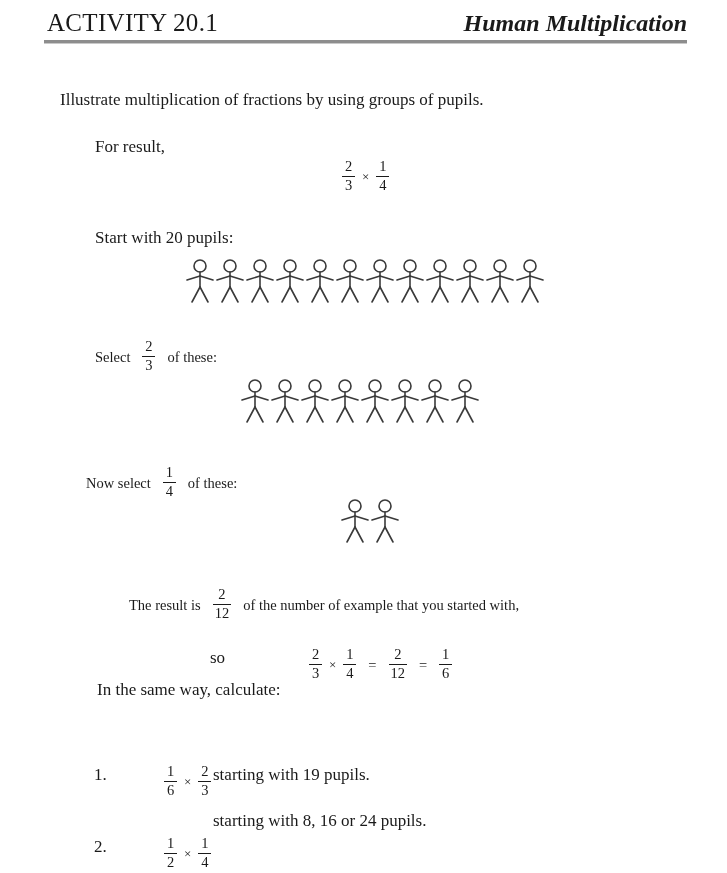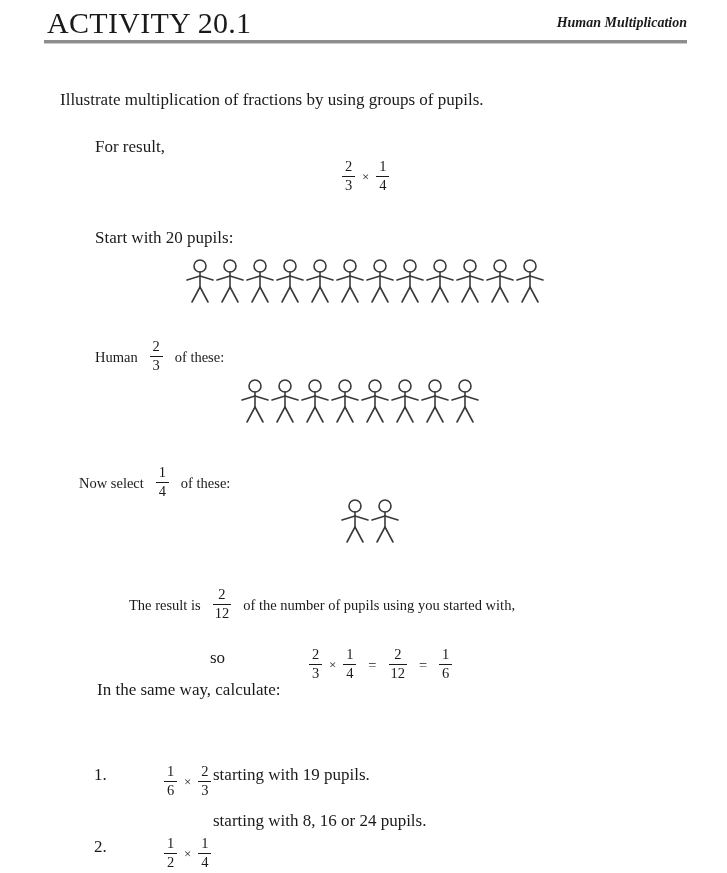--- a/index.html
+++ b/index.html
@@ -21,31 +21,31 @@
     position: absolute;
     left: 47px;
     top: 8px;
     width: 640px;
     height: 30px;
   }
   .header-title {
     position: absolute;
     left: 0;
     top: 0;
-    font-size: 30px;
+    font-size: 25px;
     font-variant: small-caps;
     letter-spacing: 0.3px;
     line-height: 30px;
     white-space: nowrap;
   }
   .header-subtitle {
     position: absolute;
     right: 0;
     top: 0;
-    font-size: 14px;
+    font-size: 24px;
     font-style: italic;
     font-weight: bold;
     line-height: 30px;
     white-space: nowrap;
   }
   .header-rule {
     position: absolute;
     left: 44px;
     top: 40px;
     width: 643px;
@@ -261,21 +261,21 @@
         <line x1="15" y1="14" x2="15" y2="29" stroke="#3a3a3a" stroke-width="1.6" fill="none" stroke-linecap="round"></line>
         <line x1="15" y1="18" x2="2" y2="22" stroke="#3a3a3a" stroke-width="1.6" fill="none" stroke-linecap="round"></line>
         <line x1="15" y1="18" x2="28" y2="22" stroke="#3a3a3a" stroke-width="1.6" fill="none" stroke-linecap="round"></line>
         <line x1="15" y1="29" x2="7" y2="44" stroke="#3a3a3a" stroke-width="1.6" fill="none" stroke-linecap="round"></line>
         <line x1="15" y1="29" x2="23" y2="44" stroke="#3a3a3a" stroke-width="1.6" fill="none" stroke-linecap="round"></line>
       </svg>
     </span>
   </div>
 
 <div class="eqline" style="left:95px; top:340px;">
-  <span>Human</span>
+  <span>Select</span>
   <span class="frac" style="margin-left:12px; margin-right:12px;">
     <span class="num">2</span>
     <span class="bar"></span>
     <span class="den">3</span>
   </span>
   <span>of these:</span>
 </div>
 <div class="figrow" id="row2" style="left: 240px; top: 378px; gap: 0px;">
     <span>
       <svg width="30" height="45" viewBox="0 0 30 45">
@@ -352,21 +352,21 @@
         <circle cx="15" cy="8" r="6" stroke="#3a3a3a" stroke-width="1.6" fill="none" stroke-linecap="round"></circle>
         <line x1="15" y1="14" x2="15" y2="29" stroke="#3a3a3a" stroke-width="1.6" fill="none" stroke-linecap="round"></line>
         <line x1="15" y1="18" x2="2" y2="22" stroke="#3a3a3a" stroke-width="1.6" fill="none" stroke-linecap="round"></line>
         <line x1="15" y1="18" x2="28" y2="22" stroke="#3a3a3a" stroke-width="1.6" fill="none" stroke-linecap="round"></line>
         <line x1="15" y1="29" x2="7" y2="44" stroke="#3a3a3a" stroke-width="1.6" fill="none" stroke-linecap="round"></line>
         <line x1="15" y1="29" x2="23" y2="44" stroke="#3a3a3a" stroke-width="1.6" fill="none" stroke-linecap="round"></line>
       </svg>
     </span>
   </div>
 
-<div class="eqline" style="left:79px; top:466px;justify-content:space-between;">
+<div class="eqline" style="left:86px; top:466px;justify-content:space-between;">
   <span>Now select</span>
   <span class="frac" style="margin-left:12px; margin-right:12px;">
     <span class="num">1</span>
     <span class="bar"></span>
     <span class="den">4</span>
   </span>
   <span>of these:</span>
 </div>
 <div class="figrow" id="row3" style="left:340px; top:498px;">
     <span>
@@ -391,21 +391,21 @@
     </span>
   </div>
 
 <div class="eqline" style="left:97px; top:588px;margin-left:32px;">
   <span>The result is</span>
   <span class="frac" style="margin-left:12px; margin-right:12px;">
     <span class="num">2</span>
     <span class="bar"></span>
     <span class="den">12</span>
   </span>
-  <span>of the number of pupils using you started with,</span>
+  <span>of the number of example that you started with,</span>
 </div>
 
 <div class="txt" style="left:210px; top:648px;">so</div>
 
 <div class="eqline" style="left:305px; top:648px;">
   <span class="frac">
     <span class="num">2</span>
     <span class="bar"></span>
     <span class="den">3</span>
   </span>

